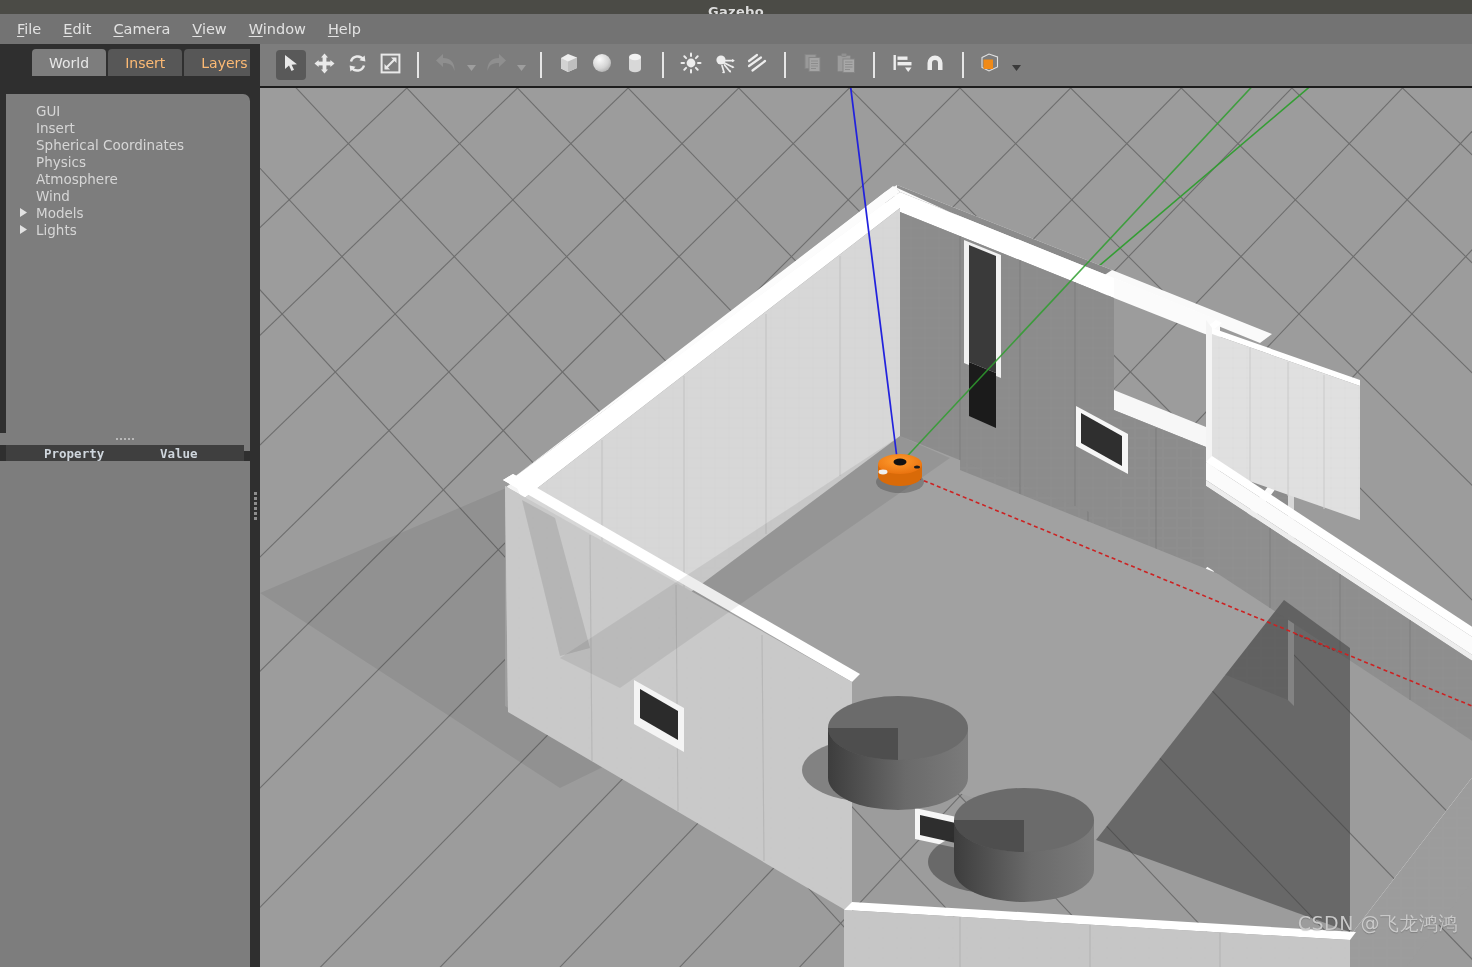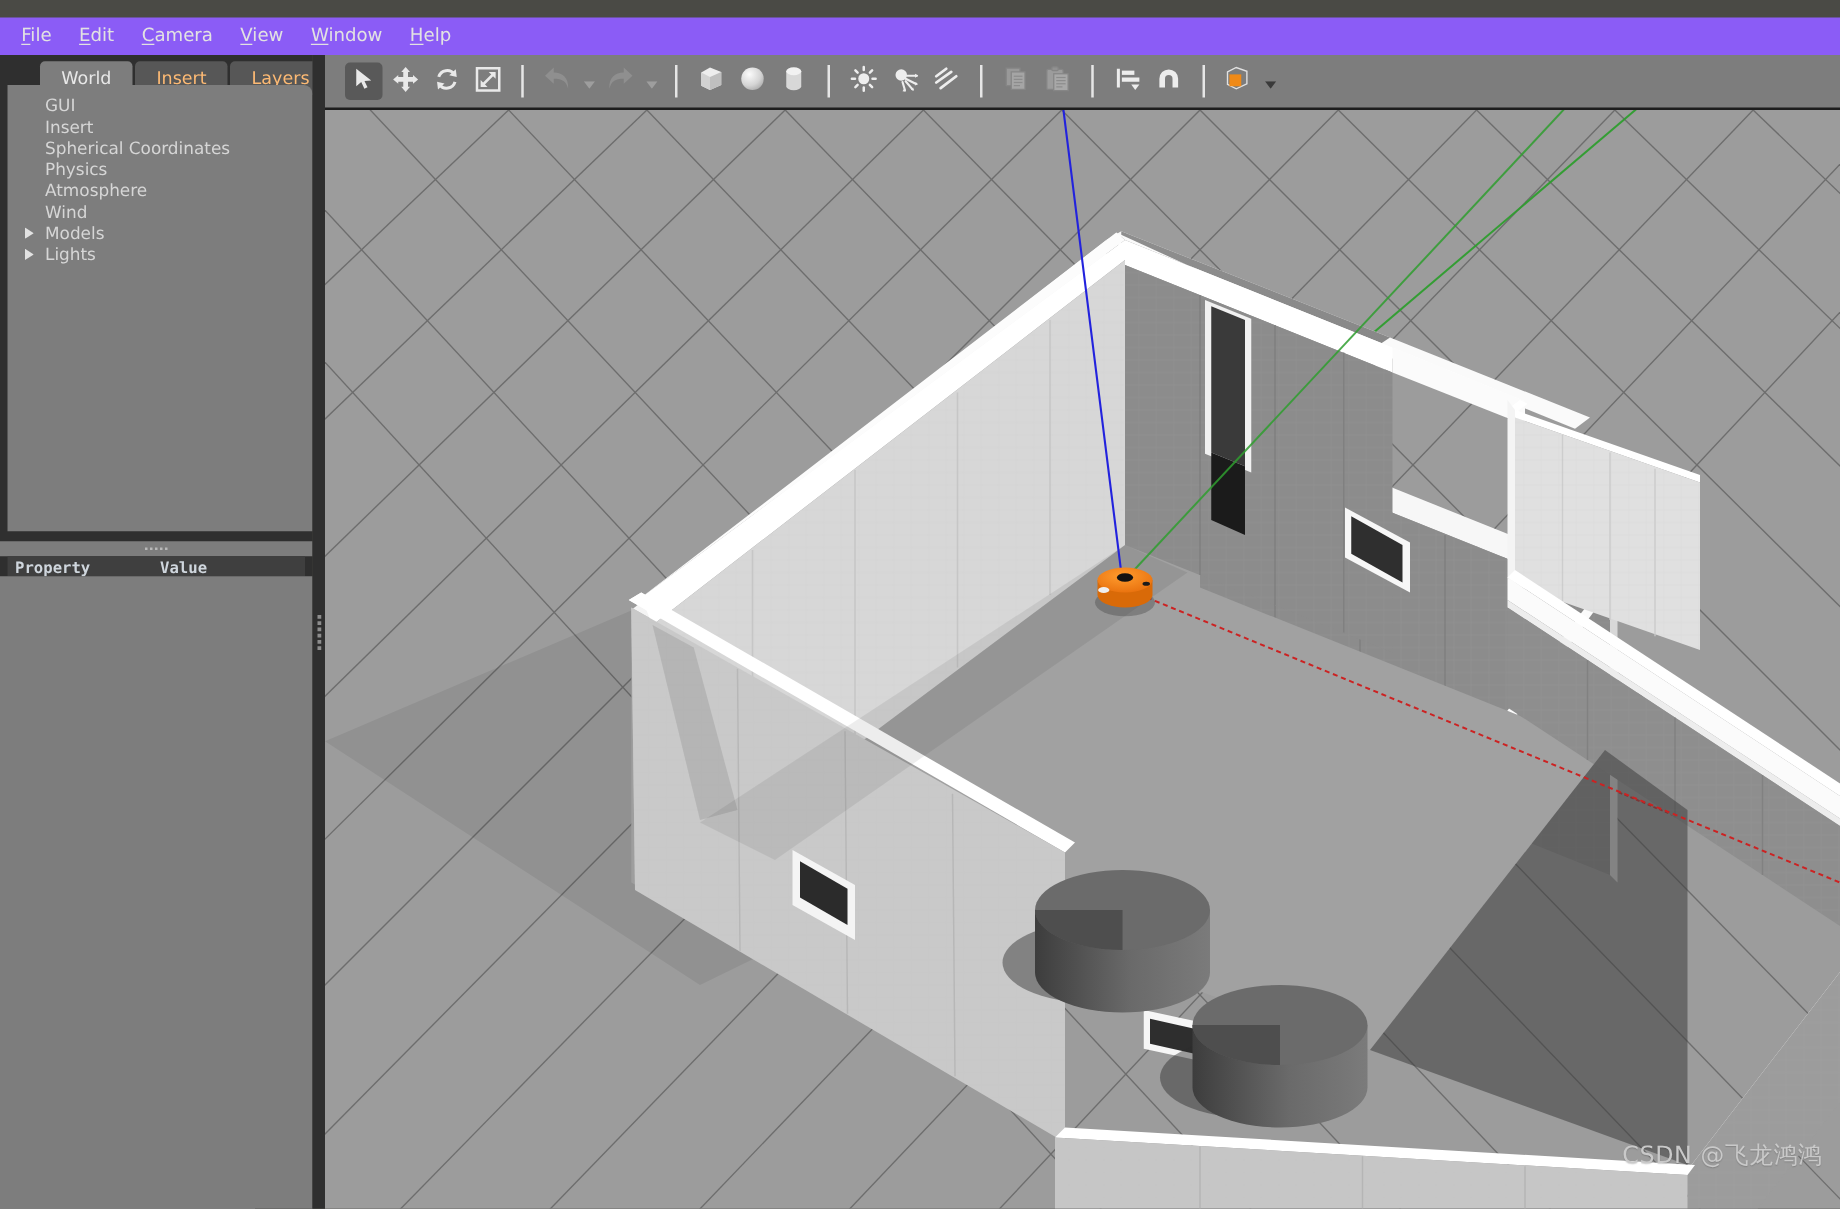--- a/index.html
+++ b/index.html
@@ -20,21 +20,21 @@
   }
   .titlebar .t-text {
     font-size: 13px; color: #dcdcdc; line-height: 13px;
     font-weight: 600; letter-spacing: .3px;
     transform: translateY(4px);
   }
 
   
   .menubar {
     position: absolute; left: 0; top: 14px; width: 1472px; height: 30px;
-    background: #8b5cf6;
+    background: #737373;
     display: flex; align-items: center; padding-left: 6px;
   }
   .menu-item {
     color: #e2e2e2; font-size: 14.5px;
     padding: 4px 11px; cursor: default; white-space: nowrap;
   }
   .menu-item u { text-decoration: underline; text-underline-offset: 2px; }
 
   
   .leftpanel {
@@ -48,21 +48,21 @@
   .tab {
     height: 27px; padding: 0 17px;
     display: flex; align-items: center; justify-content: center;
     font-size: 14px; color: #fdba74;
     background: #575757; border-radius: 4px 4px 0 0;
     cursor: default;
   }
   .tab.active { background: #7d7d7d; color: #e8e8e8; margin-left: 25px; }
 
   .treepanel {
-    position: absolute; left: 6px; top: 24px; width: 244px; height: 357px;
+    position: absolute; left: 6px; top: 50px; width: 244px; height: 357px;
     background: #7d7d7d; border-radius: 0 7px 0 0;
     padding-top: 8px; overflow: hidden;
   }
   .tree-row {
     display: flex; align-items: center; height: 17px;
     padding-left: 10px; font-size: 13.5px; color: #d6d6d6;
     cursor: default;
   }
   .tri {
     width: 13px; flex: 0 0 13px; display: flex;
@@ -82,21 +82,21 @@
     width: 2px; height: 2px; background: #b9b9b9; display: block;
   }
   .prop-header {
     position: absolute; left: 6px; top: 401px; width: 238px; height: 16px;
     background: #3f3f3f; display: flex; align-items: center;
   }
   .prop-header span {
     font-family: "DejaVu Sans Mono", "Liberation Mono", monospace;
     font-size: 12.5px; font-weight: bold; color: #cfd6dd;
   }
-  .prop-header .c1 { padding-left: 6px; width: 122px; }
+  .prop-header .c1 { padding-left: 6px; width: 122px; margin-left: 32px; }
   .prop-body {
     position: absolute; left: 0; top: 417px; width: 250px; height: 550px;
     background: #7d7d7d;
   }
 
   
   .vsplit {
     position: absolute; left: 250px; top: 44px; width: 10px; height: 923px;
     background: #2f2f2f;
     display: flex; align-items: center; justify-content: center;
@@ -136,20 +136,23 @@
     font-size: 19px; color: #c9c9c9; letter-spacing: .5px;
     text-shadow: 0 1px 1px rgba(0,0,0,.18);
     pointer-events: none; white-space: nowrap;
   }
 </style>
 </head>
 <body>
 
 <div id="app">
 
+  <div class="titlebar">
+    <div class="t-text">Gazebo</div>
+  </div>
 
   <div class="menubar">
     <div class="menu-item"><u>F</u><span></span>ile</div>
     <div class="menu-item"><u>E</u>dit</div>
     <div class="menu-item"><u>C</u>amera</div>
     <div class="menu-item"><u>V</u>iew</div>
     <div class="menu-item"><u>W</u>indow</div>
     <div class="menu-item"><u>H</u>elp</div>
   </div>
 

